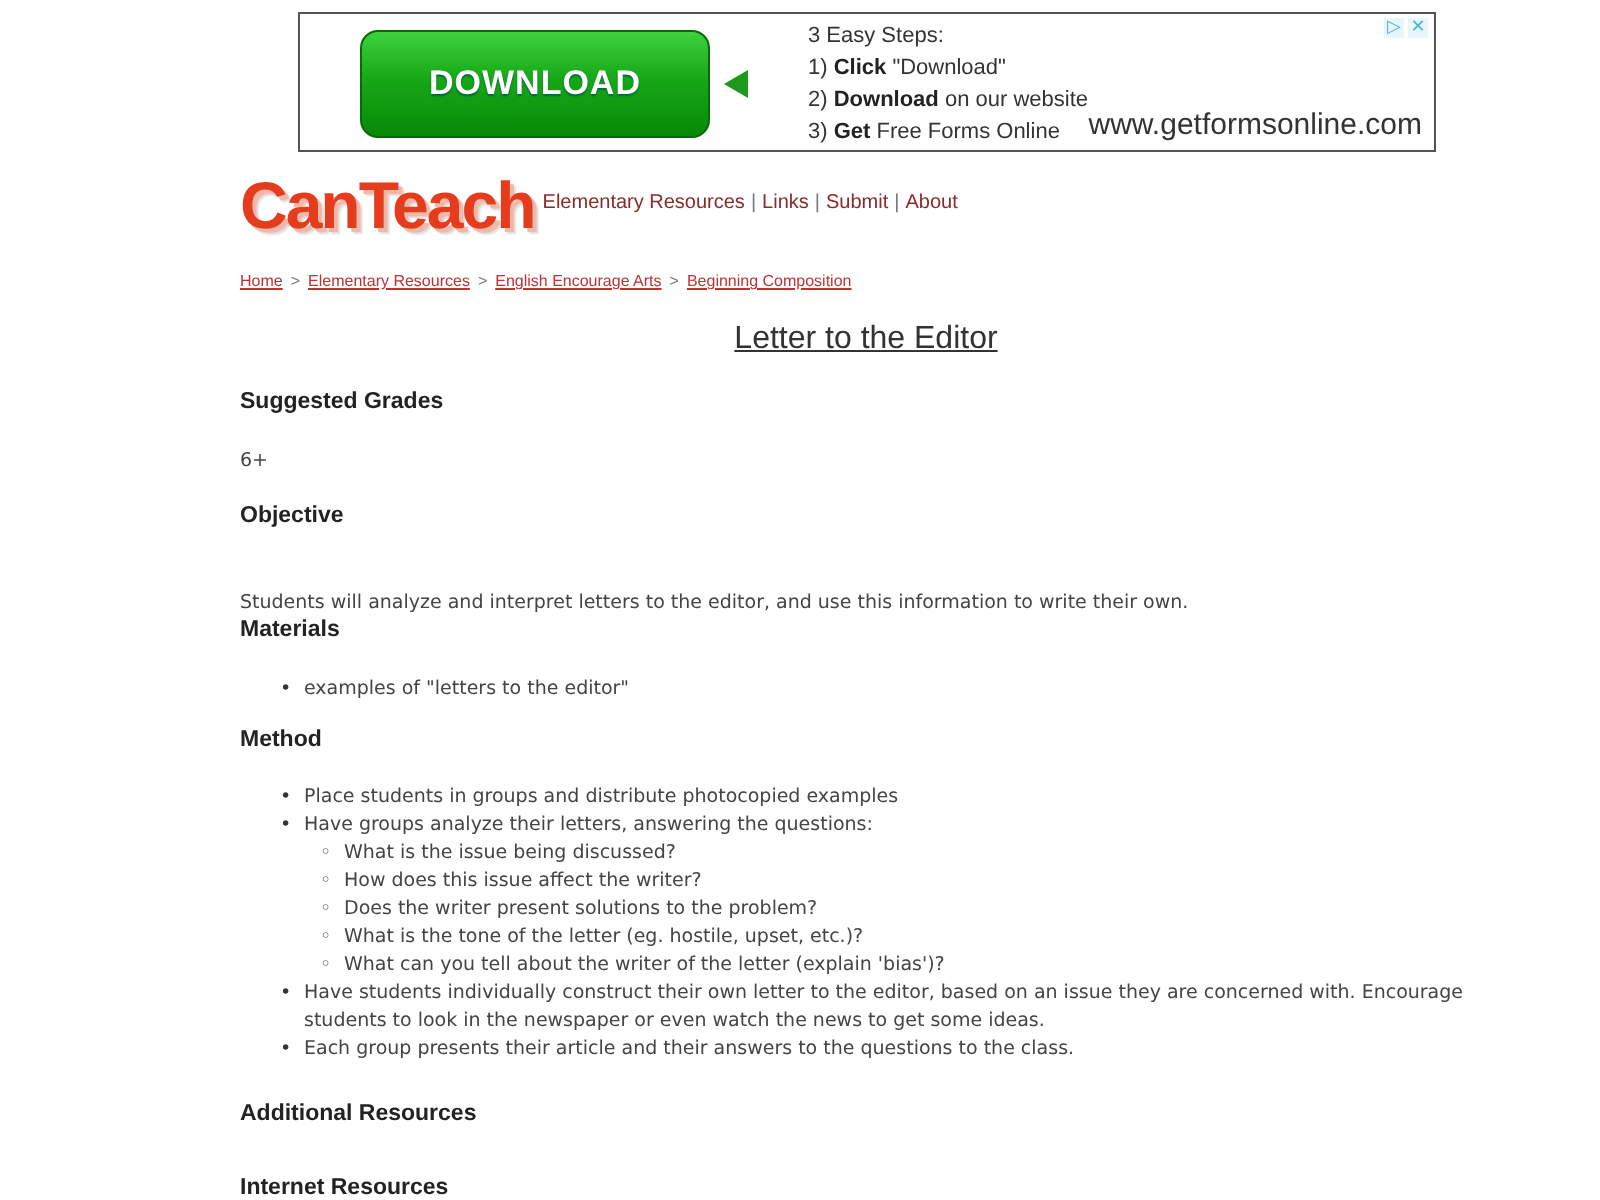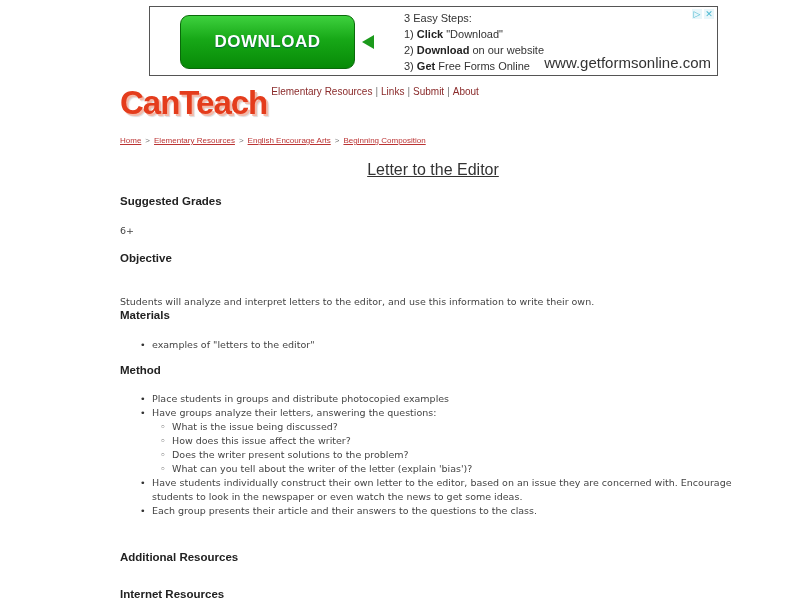--- a/index.html
+++ b/index.html
@@ -86,21 +86,21 @@
       line-height: 10px;
       text-align: center;
       color: #4ab8d0;
       background: #e8f6fa;
     }
     .logo-row {
       position: absolute;
       left: 120px;
       top: 86px;
       display: flex;
-      align-items: flex-start;
+      align-items: center;
     }
     .logo {
       font-family: "Liberation Sans", sans-serif;
       font-weight: bold;
       font-size: 33px;
       color: #e43c1c;
       letter-spacing: -1px;
       text-shadow: 2px 2px 0 #f4b8a8, 3px 3px 1px #ddd;
       line-height: 34px;
     }
@@ -230,20 +230,21 @@
   </ul>
 
   <h3 style="top:172px">Method</h3>
   <ul class="list" style="top:200px;width:600px">
     <li>Place students in groups and distribute photocopied examples</li>
     <li>Have groups analyze their letters, answering the questions:</li>
     <ul class="sublist">
       <li>What is the issue being discussed?</li>
       <li>How does this issue affect the writer?</li>
       <li>Does the writer present solutions to the problem?</li>
+      <li>What is the tone of the letter (eg. hostile, upset, etc.)?</li>
       <li>What can you tell about the writer of the letter (explain 'bias')?</li>
     </ul>
     <li>Have students individually construct their own letter to the editor, based on an issue they are concerned with. Encourage students to look in the newspaper or even watch the news to get some ideas.</li>
     <li>Each group presents their article and their answers to the questions to the class.</li>
   </ul>
 
   <h3 style="top:359px">Additional Resources</h3>
   <h3 style="top:396px">Internet Resources</h3>
 </div>
 

